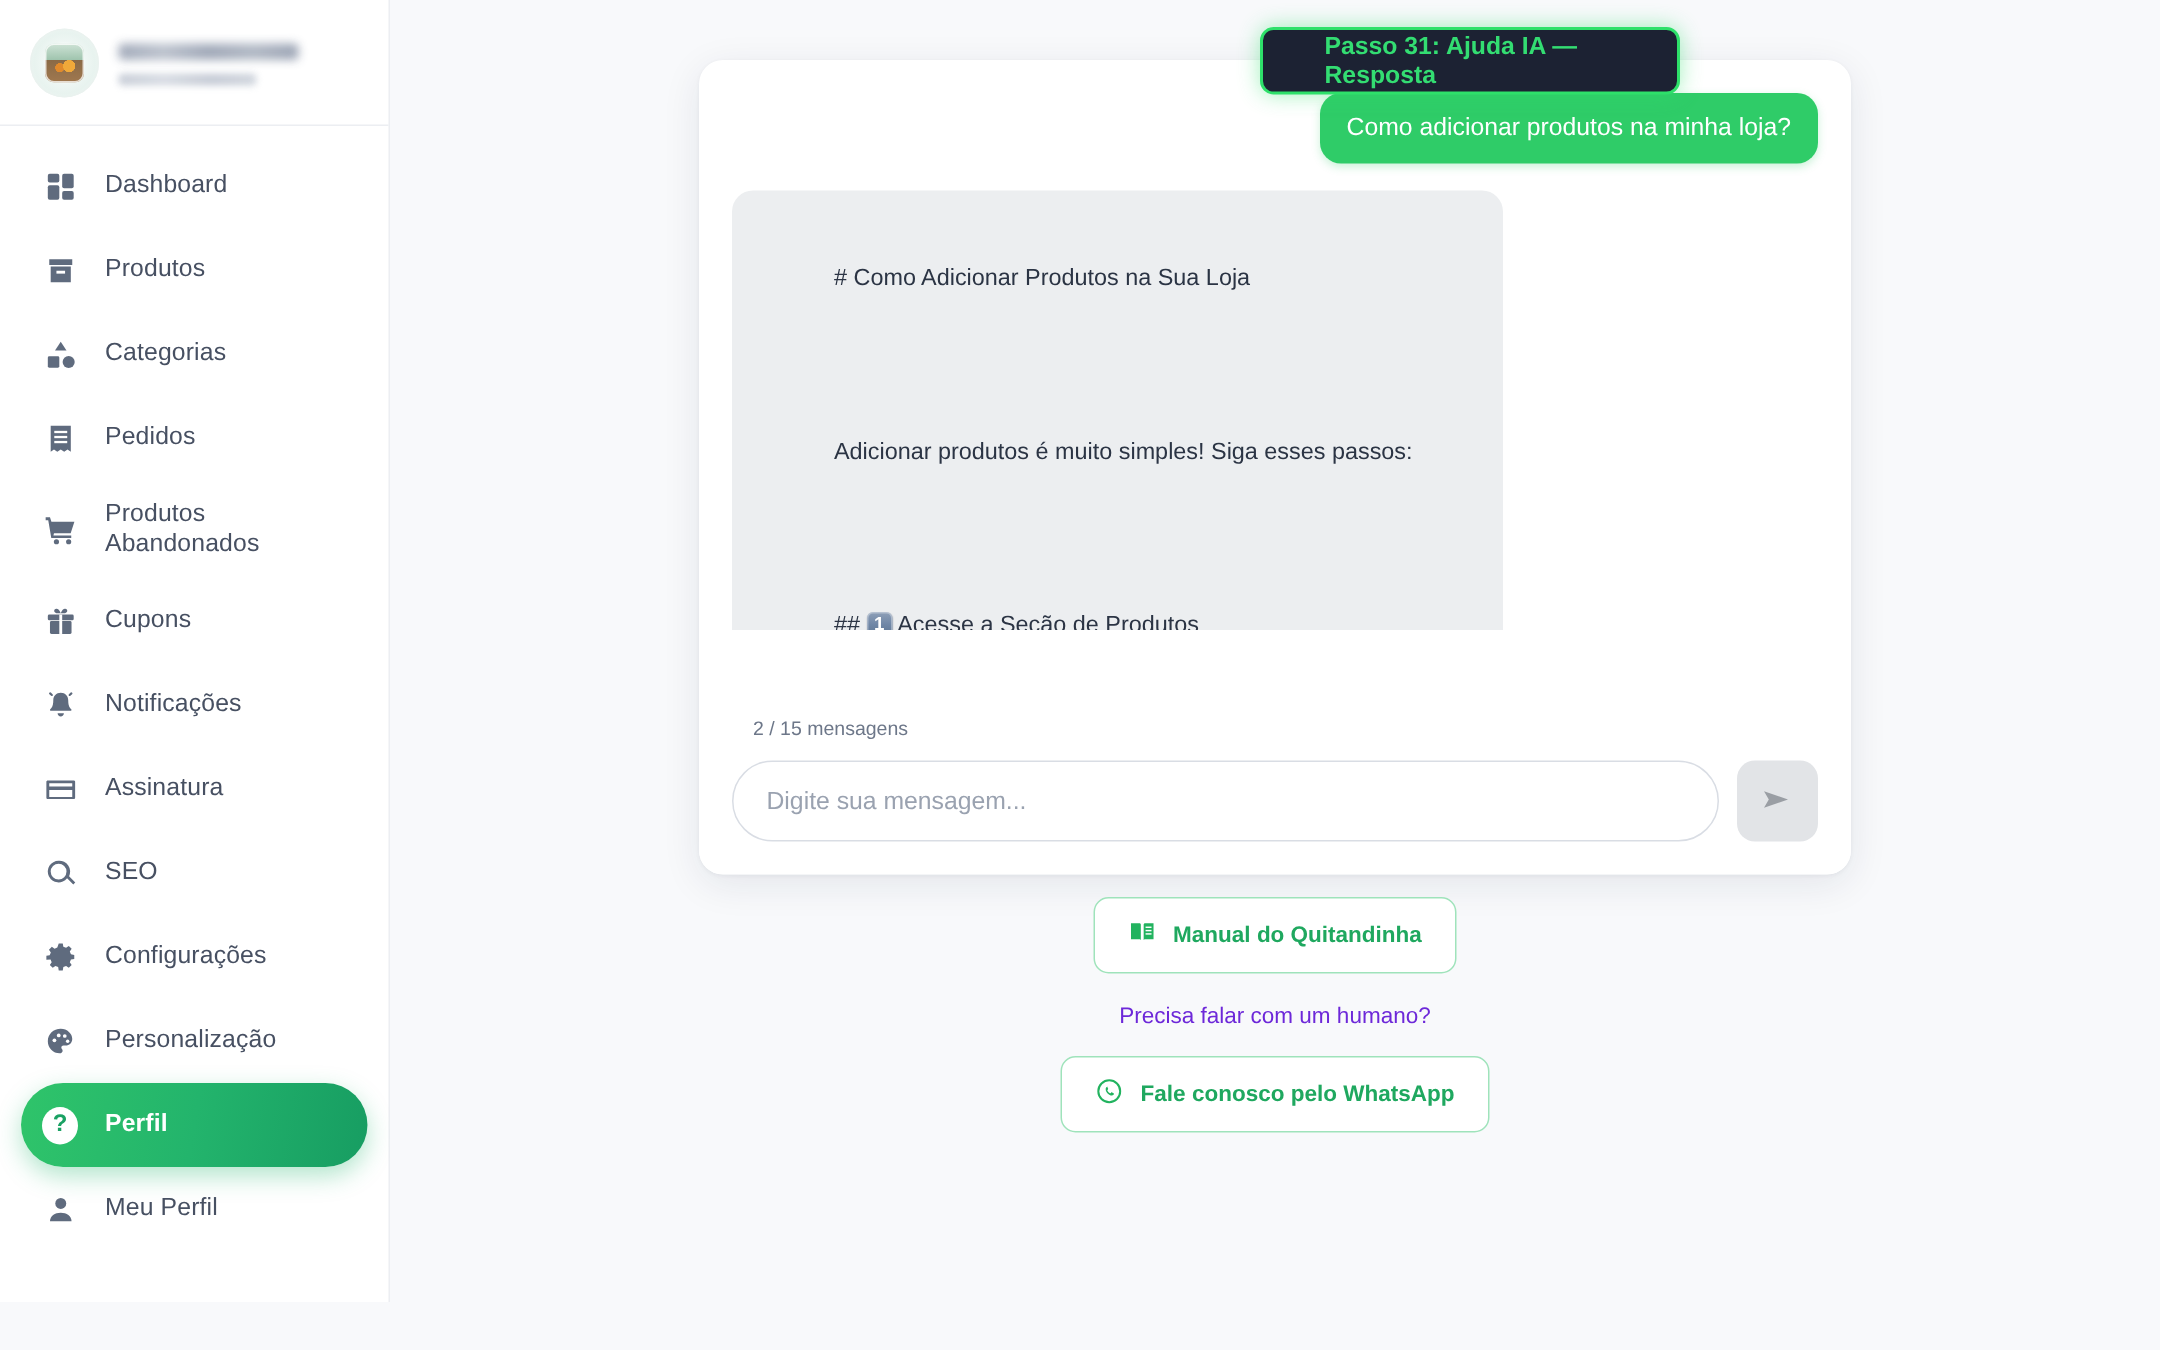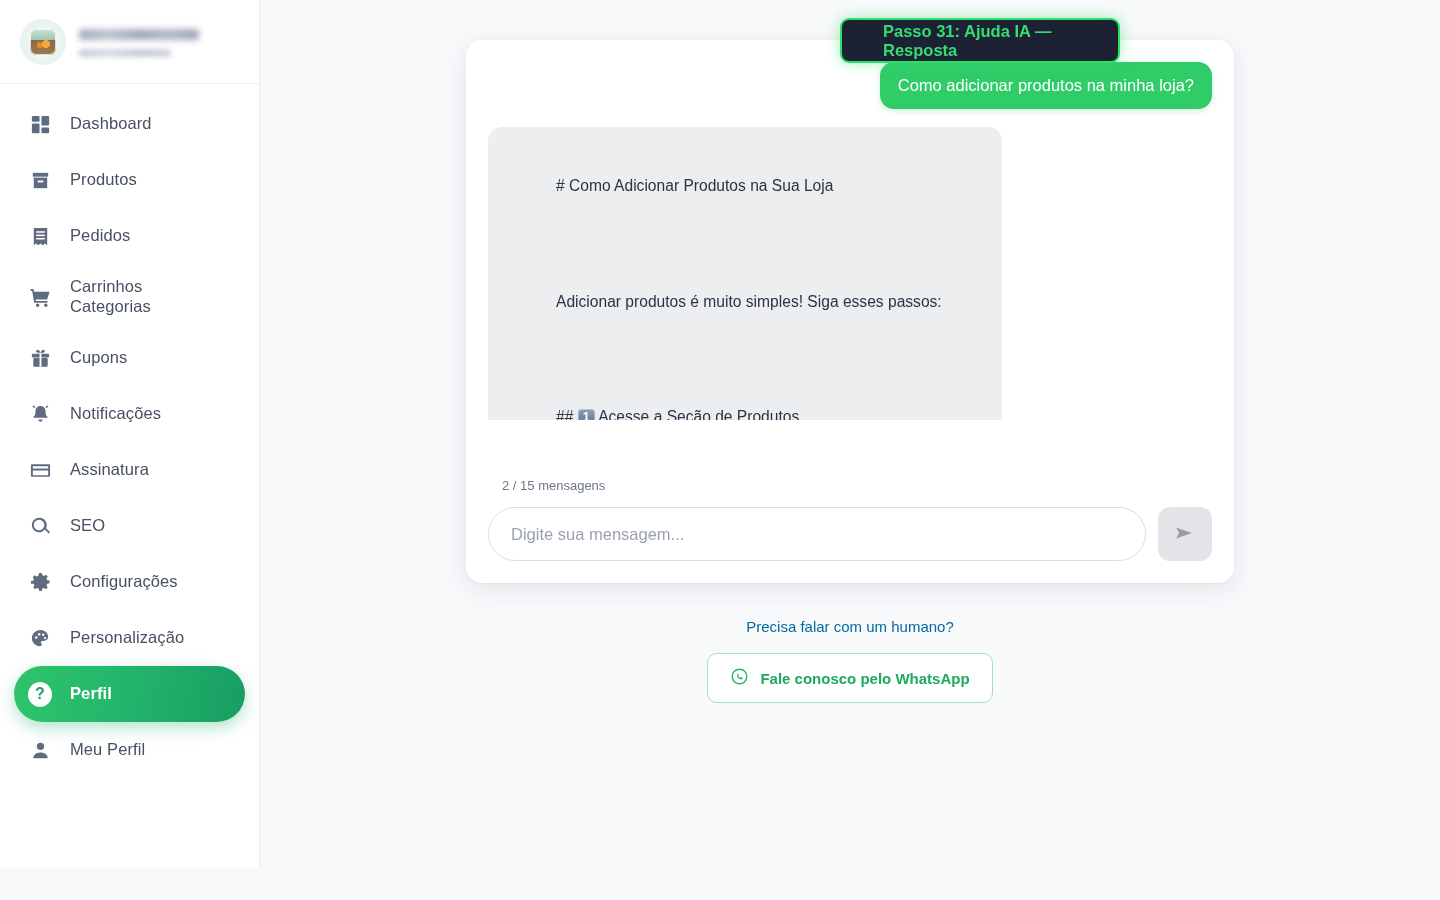--- a/index.html
+++ b/index.html
@@ -149,21 +149,21 @@
   .send-btn svg { width: 24px; height: 24px; fill: #9a9ea4; }
 
   .below { position: absolute; left: 206px; top: 598px; width: 768px; display: flex; flex-direction: column; align-items: center; }
   .ghost-btn {
     display: inline-flex; align-items: center; gap: 11px;
     border: 1px solid #9fe3bb; border-radius: 10px;
     background: #ffffff; color: #1fa85f;
     font-size: 15px; font-weight: 700;
     padding: 13px 22px; cursor: pointer;
   }
-  .helper-text { font-size: 15px; color: #0369a1; margin: 20px 0 18px 0; }
+  .helper-text { font-size: 15px; color: #6d28d9; margin: 20px 0 18px 0; }
   .ghost-btn svg { width: 19px; height: 19px; }
 </style>
 </head>
 <body>
 
 <div class="app">
 
   <aside class="sidebar">
 
     <div class="brand">
@@ -194,20 +194,30 @@
         <span class="ico">
           <svg viewBox="0 0 24 24">
               <path d="M4 4h16v4H4z"></path>
               <path d="M5 9h14v11H5z"></path>
               <rect x="9" y="12" width="6" height="2" fill="#ffffff"></rect>
             </svg>
         </span>
         <span class="nav-label">Produtos</span>
       </div>
 
+      <div class="nav-item">
+        <span class="ico">
+          <svg viewBox="0 0 24 24">
+              <path d="M12 3l4 6H8z"></path>
+              <rect x="3" y="13" width="8" height="8" rx="1"></rect>
+              <circle cx="17.5" cy="17" r="4.2"></circle>
+            </svg>
+        </span>
+        <span class="nav-label">Categorias</span>
+      </div>
 
       <div class="nav-item">
         <span class="ico">
           <svg viewBox="0 0 24 24">
               <path d="M5 3h14v18l-2.3-1.6L14.4 21l-2.4-1.6L9.6 21l-2.3-1.6L5 21z"></path>
               <rect x="7.5" y="6.5" width="9" height="1.6" fill="#ffffff"></rect>
               <rect x="7.5" y="10" width="9" height="1.6" fill="#ffffff"></rect>
               <rect x="7.5" y="13.5" width="9" height="1.6" fill="#ffffff"></rect>
             </svg>
         </span>
@@ -216,21 +226,21 @@
 
 
       <div class="nav-item two-line">
         <span class="ico">
           <svg viewBox="0 0 24 24">
               <path d="M1.5 3h3l1 3h16l-2.6 8H7.3l-.4 1.6h12.4v1.8H5.4L3.3 5H1.5z"></path>
               <circle cx="9" cy="20" r="1.8"></circle>
               <circle cx="17.5" cy="20" r="1.8"></circle>
             </svg>
         </span>
-        <span class="nav-label">Carrinhos Categorias</span>
+        <span class="nav-label">Produtos Abandonados</span>
       </div>
 
       <div class="nav-item">
         <span class="ico">
           <svg viewBox="0 0 24 24">
               <path d="M12 6c-1-2.4-2.3-3.4-3.6-2.9C7 3.6 7.1 5.4 9 6zM12 6c1-2.4 2.3-3.4 3.6-2.9C17 3.6 16.9 5.4 15 6z"></path>
               <rect x="3" y="7" width="18" height="4" rx="1"></rect>
               <rect x="4.5" y="11.5" width="15" height="9" rx="1"></rect>
               <rect x="11" y="7" width="2" height="13.5" fill="#ffffff"></rect>
             </svg>
@@ -356,20 +366,32 @@
                   <path d="M3 6.5l16 5.5-16 5.5 3.2-5.5z"></path>
                 </svg>
             </span>
           </button>
         </div>
       </div>
 
     </section>
 
     <div class="below">
+      <button class="ghost-btn">
+        <span>
+          <svg viewBox="0 0 24 24">
+              <path d="M2.5 4.5h7.2c.6 0 1.1.5 1.1 1.1v13.3c0-.6-.5-1.1-1.1-1.1H2.5z" fill="#22b35f"></path>
+              <path d="M21.5 4.5h-7.2c-.6 0-1.1.5-1.1 1.1v13.3c0-.6.5-1.1 1.1-1.1h7.2z" fill="#22b35f"></path>
+              <rect x="14.8" y="7.2" width="5" height="1.2" fill="#ffffff"></rect>
+              <rect x="14.8" y="10" width="5" height="1.2" fill="#ffffff"></rect>
+              <rect x="14.8" y="12.8" width="5" height="1.2" fill="#ffffff"></rect>
+            </svg>
+        </span>
+        <span>Manual do Quitandinha</span>
+      </button>
 
       <div class="helper-text">Precisa falar com um humano?</div>
 
       <button class="ghost-btn">
         <span>
           <svg viewBox="0 0 24 24">
               <circle cx="12" cy="12" r="9.2" fill="none" stroke="#22b35f" stroke-width="1.7"></circle>
               <path d="M9.6 8.1c.3-.1.6 0 .8.4l.6 1.2c.1.3.1.5-.1.8l-.4.5c-.1.2-.1.3 0 .5.5.9 1.2 1.6 2.1 2.1.2.1.4.1.5 0l.5-.5c.2-.2.5-.3.8-.1l1.2.6c.4.2.5.5.4.8-.2.7-.9 1.2-1.7 1.2-2.6 0-5.3-2.7-5.3-5.3 0-.8.5-1.9 1.6-2.2z" fill="#22b35f"></path>
             </svg>
         </span>

